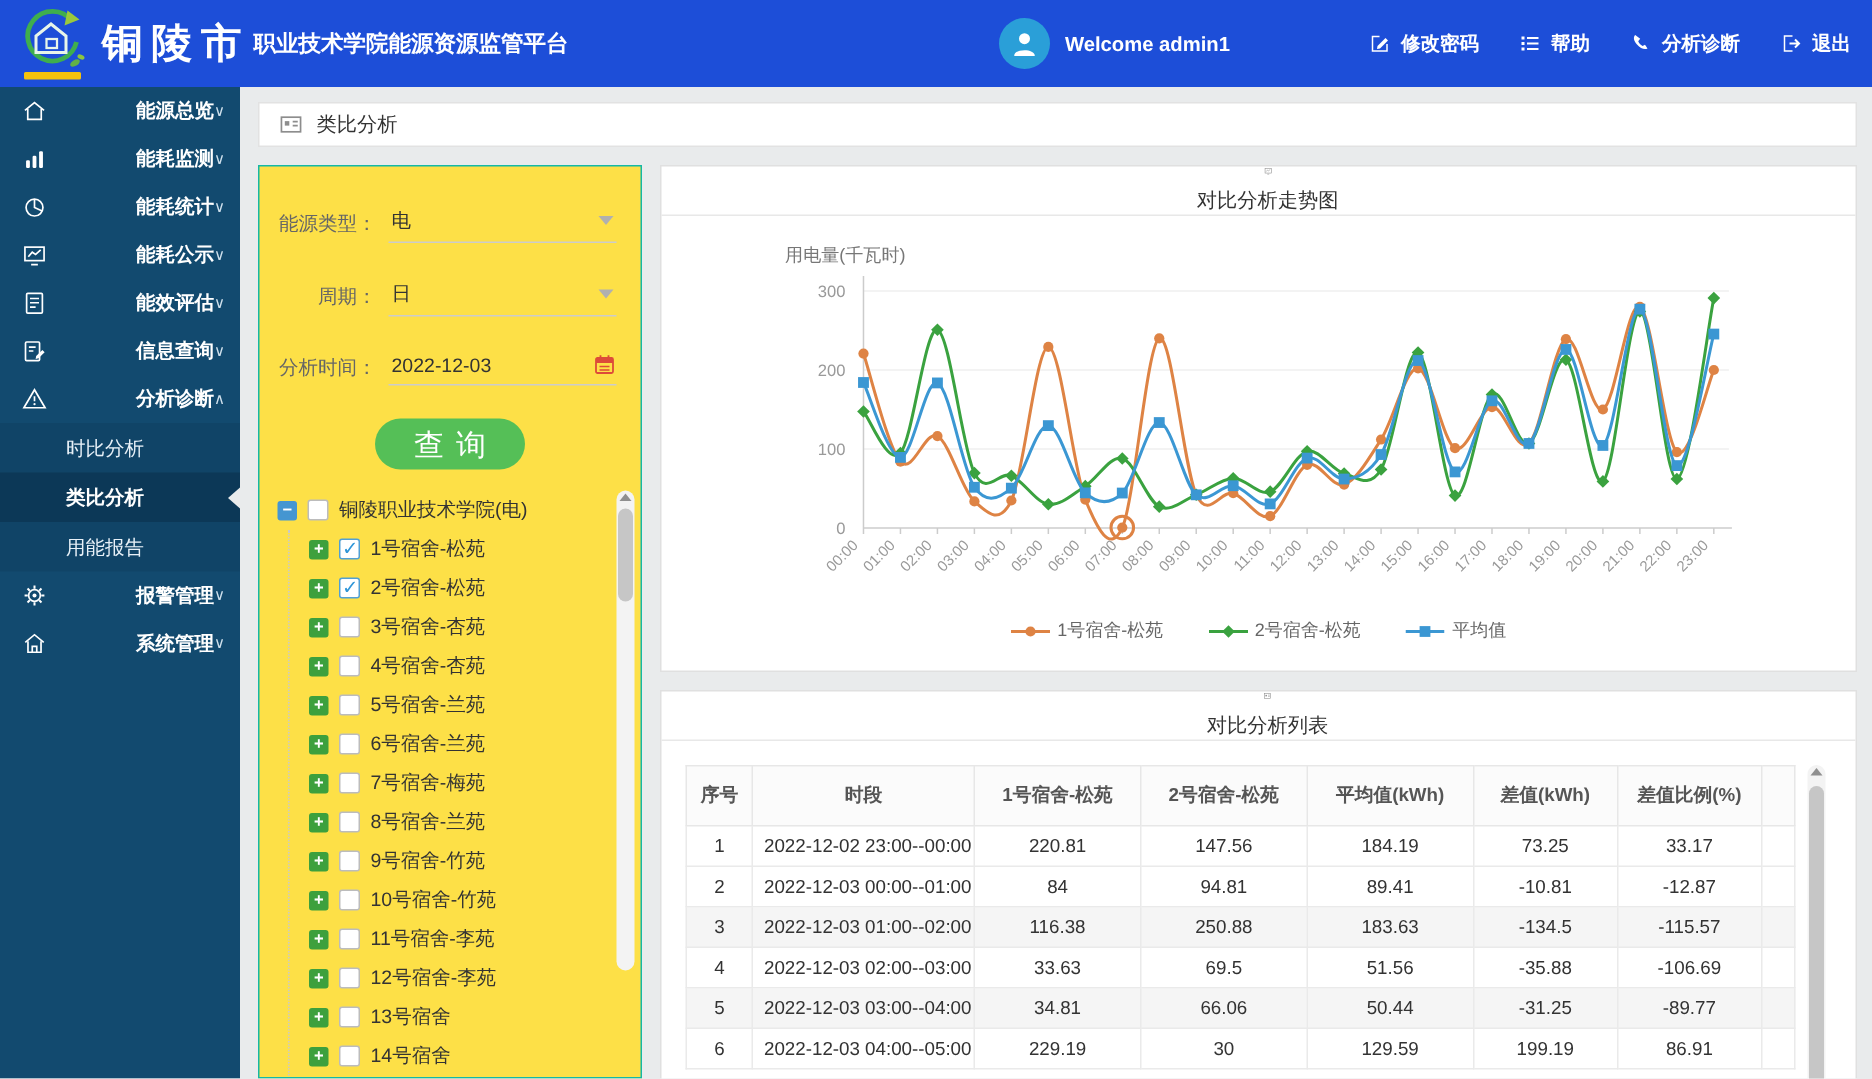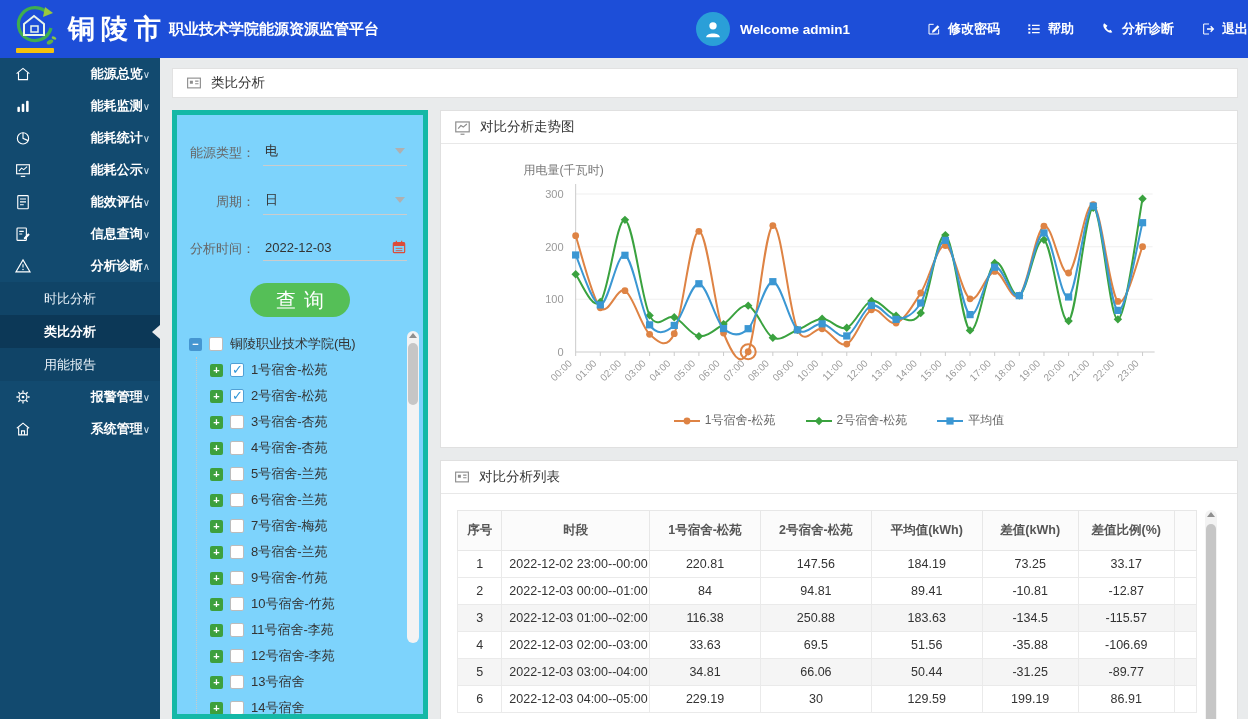--- a/index.html
+++ b/index.html
@@ -4,21 +4,21 @@
 <style>
   * { margin:0; padding:0; box-sizing:border-box; }
   html,body { width:1248px; height:719px; overflow:hidden; }
   body { font-family:"Liberation Sans","DejaVu Sans",sans-serif; background:#e9ebec; position:relative; font-size:13px; color:#333; }
 
   
   .hdr { position:absolute; top:0; left:0; right:0; height:58px; background:#1d4ed8; display:flex; align-items:center; color:#fff; z-index:5; }
   .logo { width:46px; height:50px; margin-left:12px; flex:none; }
   .brand-city { font-size:27px; font-weight:bold; letter-spacing:6px; margin-left:10px; white-space:nowrap; }
   .brand-sub { font-size:15px; font-weight:bold; margin-left:2px; white-space:nowrap; }
-  .hdr-right { margin-left:auto; display:flex; align-items:center; gap:16px; }
+  .hdr-right { margin-left:auto; display:flex; align-items:center; gap:32px; padding-right:14px; }
   .welcome { display:flex; align-items:center; gap:10px; margin-right:60px; }
   .avatar { width:34px; height:34px; border-radius:50%; background:#2a9fd8; display:flex; align-items:center; justify-content:center; }
   .welcome-text { font-size:13.5px; font-weight:bold; }
   .hdr-action { display:flex; align-items:center; gap:6px; cursor:pointer; font-size:13px; font-weight:bold; white-space:nowrap; }
   .hdr-action svg { display:block; }
 
   
   .sidebar { position:absolute; top:58px; left:0; width:160px; bottom:0; background:#124a6f; overflow:hidden; }
   .nav-item { height:32px; display:flex; align-items:center; color:#fff; cursor:pointer; padding:0 10px 0 14px; }
   .nav-item .nav-ic { width:18px; height:18px; flex:none; margin-right:9px; }
@@ -29,21 +29,21 @@
   .sub-item.active { background:#0c3857; color:#fff; font-weight:bold; }
   .sub-item.active::after { content:""; position:absolute; right:0; top:50%; margin-top:-7px; border-top:7px solid transparent; border-bottom:7px solid transparent; border-right:8px solid #e9ebec; }
 
   
   .main { position:absolute; left:160px; top:58px; right:0; bottom:0; padding:10px 10px 0 12px; }
   .topbar { background:#fff; border:1px solid #e2e2e2; height:30px; display:flex; align-items:center; gap:8px; padding-left:12px; }
   .topbar .ttl, .card-hd .ttl { font-size:13.5px; color:#333; }
   .cols { display:flex; gap:12px; margin-top:12px; height:calc(100% - 42px); }
 
   
-  .left-card { width:256px; flex:none; background:#7dd3fc; border:5px solid #14b8a6; position:relative; overflow:hidden; padding-top:24px; }
+  .left-card { width:256px; flex:none; background:#fde047; border:1px solid #14b8a6; position:relative; overflow:hidden; padding-top:24px; }
   .frow { display:flex; align-items:center; margin:0 16px 22px 6px; }
   .frow .flabel { width:72px; text-align:right; color:#666; font-size:13px; flex:none; }
   .fvalue { flex:1; margin-left:8px; border-bottom:1px solid #ccc; padding:3px 2px 5px 2px; position:relative; color:#333; cursor:pointer; }
   .fvalue .caret { position:absolute; right:2px; top:9px; width:0; height:0; border-left:5px solid transparent; border-right:5px solid transparent; border-top:6px solid #b0b0b0; }
   .fvalue .cal { position:absolute; right:0; top:2px; }
   .search-btn { display:block; margin:2px auto 14px auto; width:100px; height:34px; border:none; border-radius:17px; background:#55bf57; color:#fff; font-size:20px; letter-spacing:8px; padding-left:8px; cursor:pointer; font-family:inherit; }
   
   .tree { margin:4px 0 0 12px; position:relative; height:calc(100% - 250px); }
   .tnode { display:flex; align-items:center; height:26px; gap:7px; }
   .tbox { width:13px; height:13px; flex:none; border-radius:2px; color:#fff; font-size:11px; line-height:12px; text-align:center; font-weight:bold; cursor:pointer; }
@@ -57,21 +57,21 @@
   
   .vscroll { position:absolute; width:12px; background:#f3f3f3; border-radius:6px; }
   .vscroll .arrow-up { position:absolute; top:2px; left:2px; width:0; height:0; border-left:4px solid transparent; border-right:4px solid transparent; border-bottom:5px solid #8f8f8f; }
   .vscroll .thumb { position:absolute; left:1px; width:10px; background:#c6c6c6; border-radius:5px; cursor:pointer; }
   .tree-scroll { top:0; right:4px; height:96%; }
   .tree-scroll .thumb { top:12px; height:62px; }
 
   
   .rcol { flex:1; min-width:0; display:flex; flex-direction:column; gap:12px; }
   .card { background:#fff; border:1px solid #e0e0e0; }
-  .card-hd { height:33px; border-bottom:1px solid #e8e8e8; display:flex; align-items:center; gap:8px; padding-left:12px; }
+  .card-hd { height:33px; border-bottom:1px solid #e8e8e8; display:flex; align-items:center; gap:8px; padding-left:12px;flex-direction:column; }
   .chart-card { height:338px; flex:none; }
   .chart-body { padding:12px 6px 0 6px; }
   .legend { display:flex; justify-content:center; gap:30px; margin-top:4px; }
   .leg-item { display:flex; align-items:center; gap:5px; font-size:12px; color:#666; cursor:pointer; }
 
   
   .table-card { flex:none; height:420px; }
   .table-wrap { margin:16px 14px 0 16px; position:relative; padding-right:26px; }
   table { width:100%; border-collapse:collapse; table-layout:fixed; font-size:12.5px; }
   th { height:40px; background:#fbfbfb; color:#555; font-weight:bold; border:1px solid #e7e7e7; }

